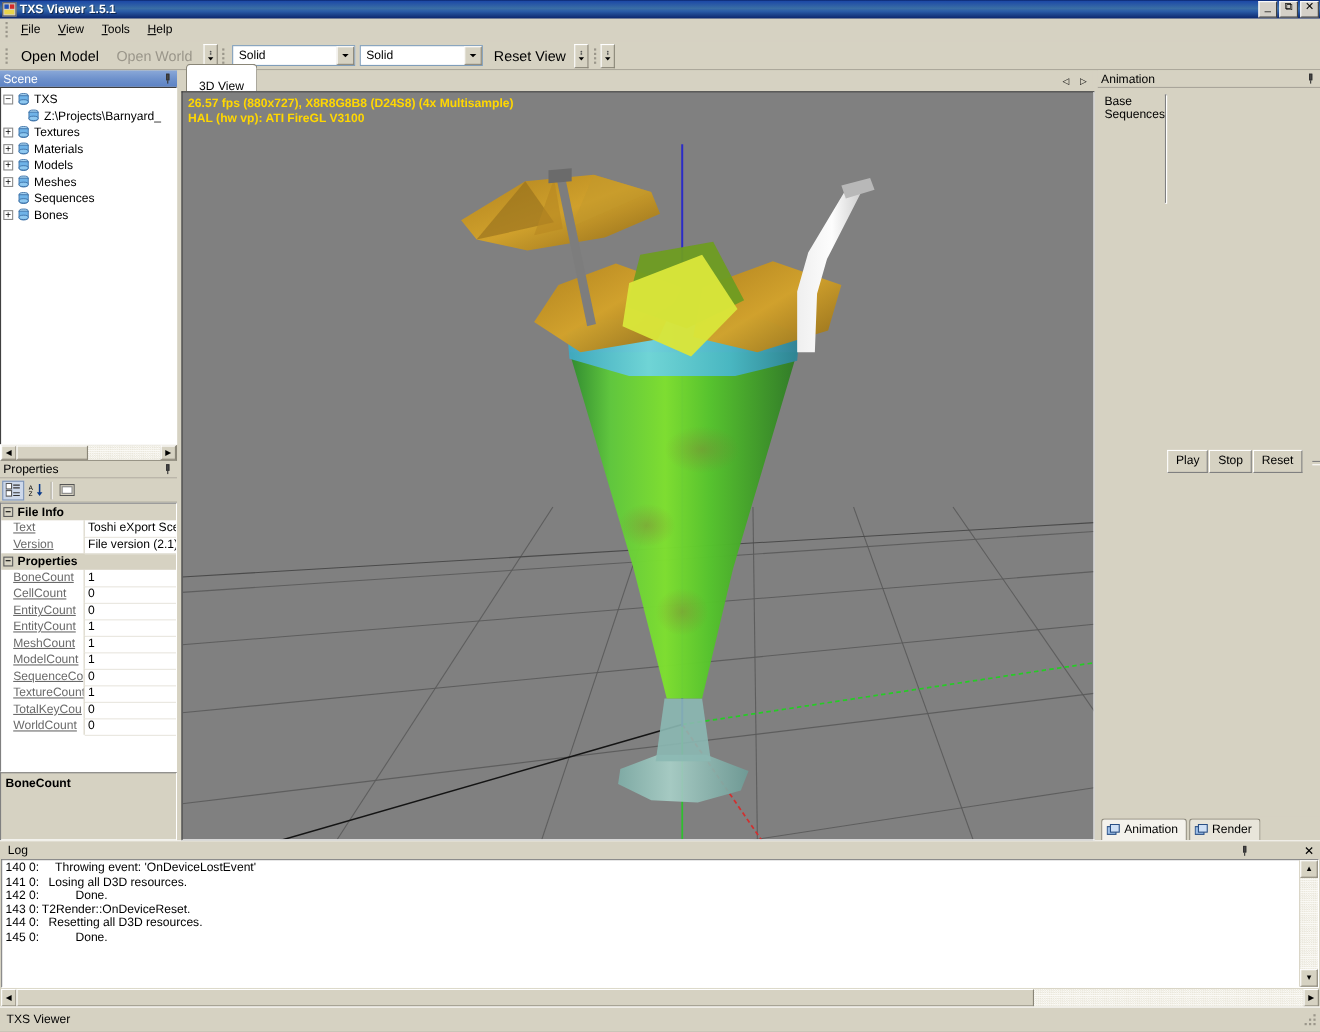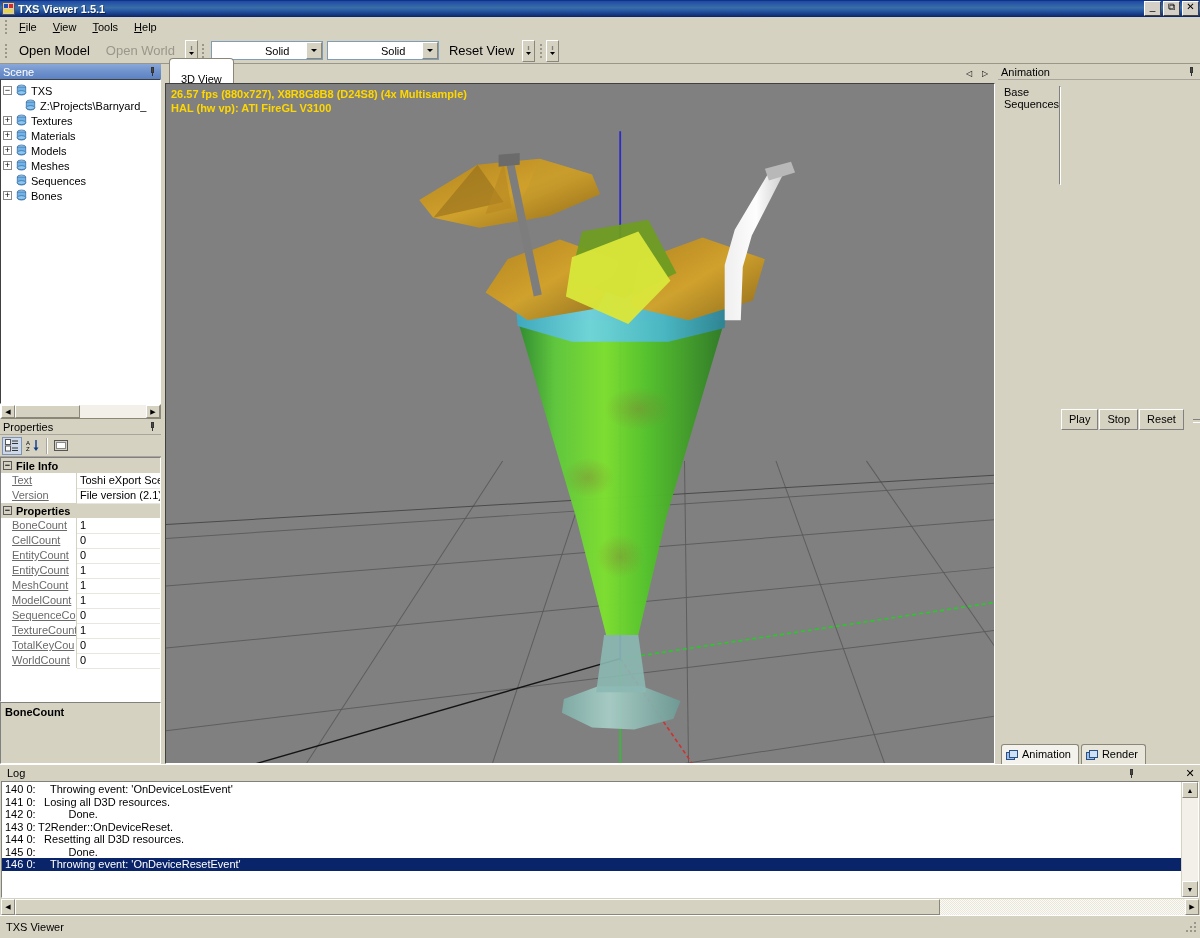--- a/index.html
+++ b/index.html
@@ -139,21 +139,21 @@
     height: 19px;
     background: #fff;
     border: 1px solid;
     border-color: #7f9db9 #7f9db9 #7f9db9 #7f9db9;
     display: flex;
     align-items: center;
     font-size: 11px;
     margin: 0 2px;
     box-sizing: border-box;
   }
-  .combo .cval { padding-left: 5px; flex: 1; color:#000;margin-left:48px; }
+  .combo .cval { padding-left: 5px; flex: 1; color:#000; }
   .combo .carrow {
     width: 16px; height: 17px;
     background: #d6d2c2;
     border: 1px solid;
     border-color: #fff #8a8678 #8a8678 #fff;
     display: flex; align-items: center; justify-content: center;
     box-sizing: border-box;
   }
   .combo .carrow::after {
     content: "";
@@ -1102,21 +1102,20 @@
       <span class="capbtn">✕</span>
     </div>
     <div class="logbody">
       <div class="log-list" id="log-lines">
           <div class="log-line"><span class="ln">140 0:</span><span>    Throwing event: 'OnDeviceLostEvent'</span></div>
           <div class="log-line"><span class="ln">141 0:</span><span>  Losing all D3D resources.</span></div>
           <div class="log-line"><span class="ln">142 0:</span><span>          Done.</span></div>
           <div class="log-line"><span class="ln">143 0:</span><span>T2Render::OnDeviceReset.</span></div>
           <div class="log-line"><span class="ln">144 0:</span><span>  Resetting all D3D resources.</span></div>
           <div class="log-line"><span class="ln">145 0:</span><span>          Done.</span></div>
-          <div class="log-line sel"><span class="ln">146 0:</span><span>    Throwing event: 'OnDeviceResetEvent'</span></div>
         </div>
       <div class="vscroll">
         <div class="vs-arrow">▲</div>
         <div class="vs-track"></div>
         <div class="vs-arrow">▼</div>
       </div>
     </div>
     <div class="log-hscroll">
       <div class="sb-arrow">◀</div>
       <div class="sb-track">

